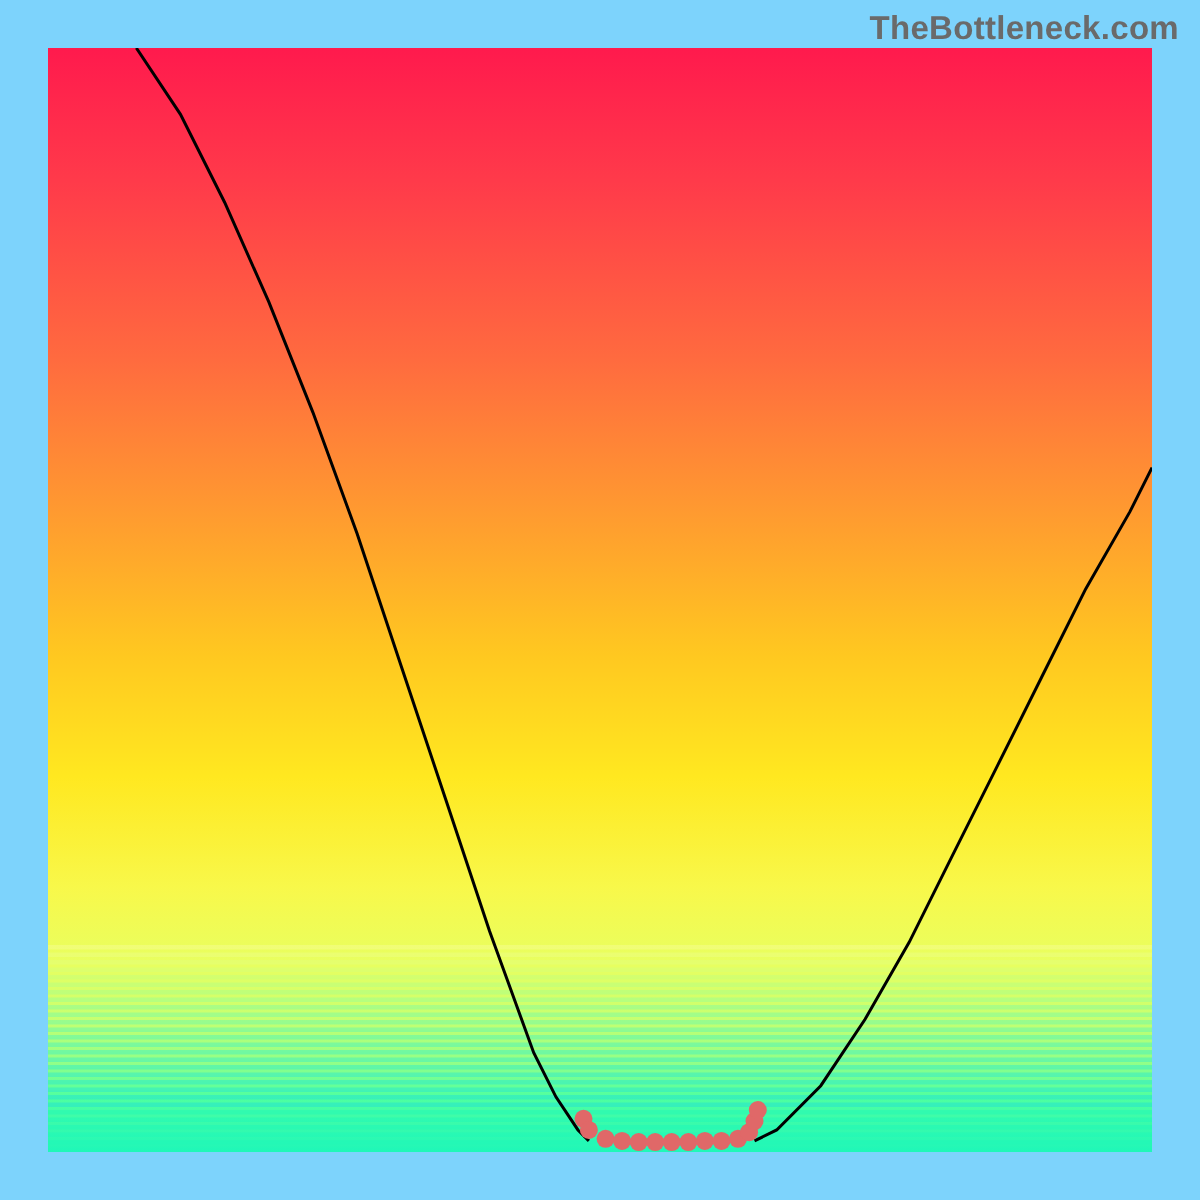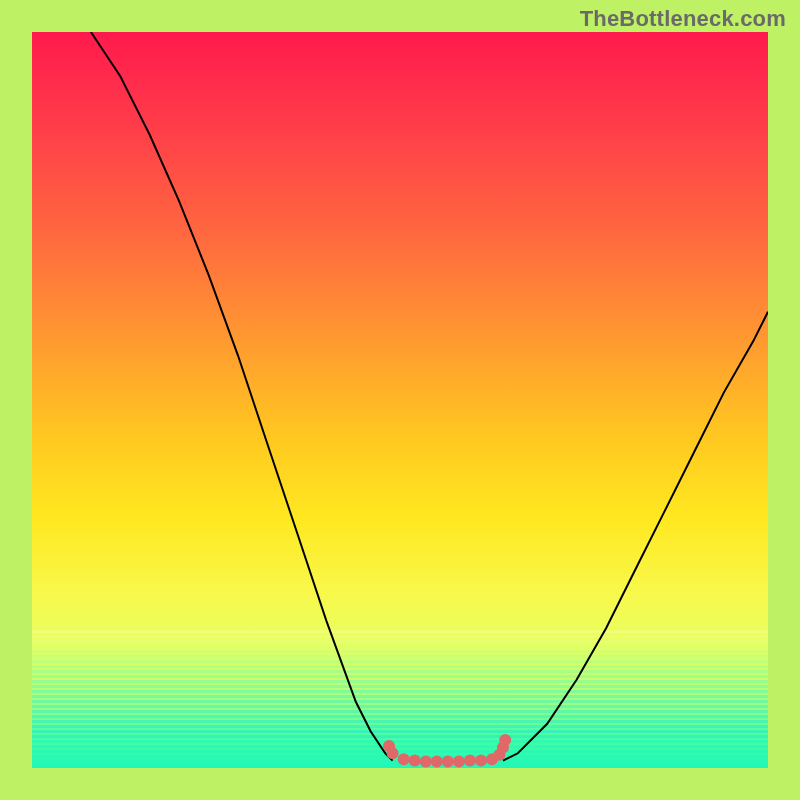--- a/index.html
+++ b/index.html
@@ -8,21 +8,21 @@
     width: 800px;
     height: 800px;
     background: #000;
     overflow: hidden;
     font-family: Arial, Helvetica, sans-serif;
   }
   .stage {
     position: relative;
     width: 800px;
     height: 800px;
-    background: #bef264;
+    background: #7dd3fc;
   }
   .plot {
     position: absolute;
     left: 32px;
     top: 32px;
     width: 736px;
     height: 736px;
     overflow: hidden;
   }
   .gradient {

